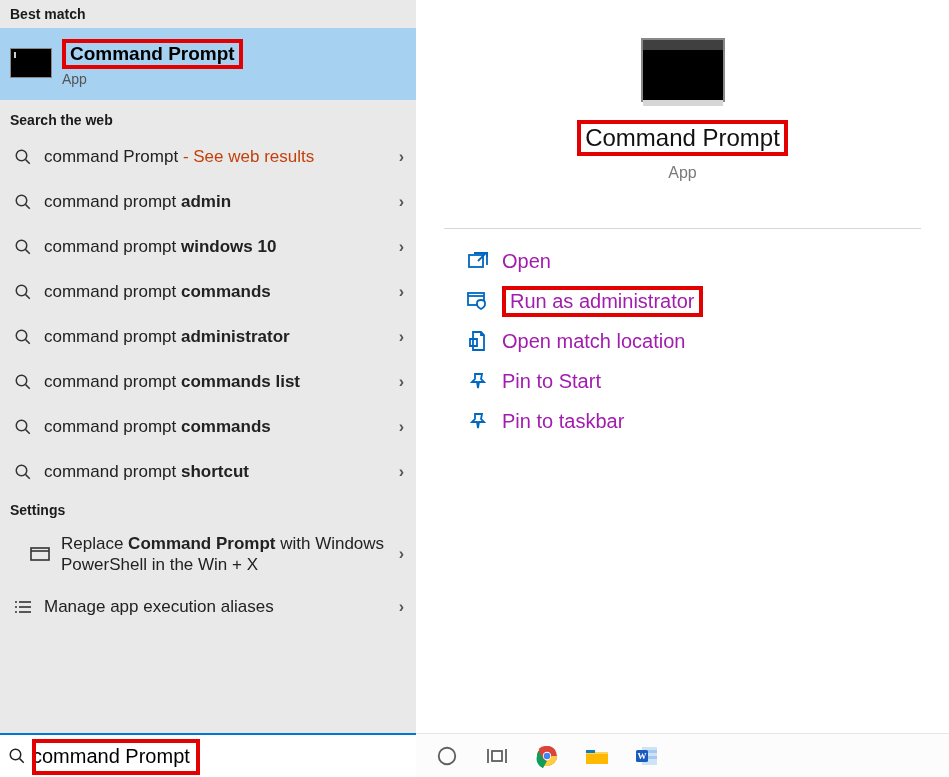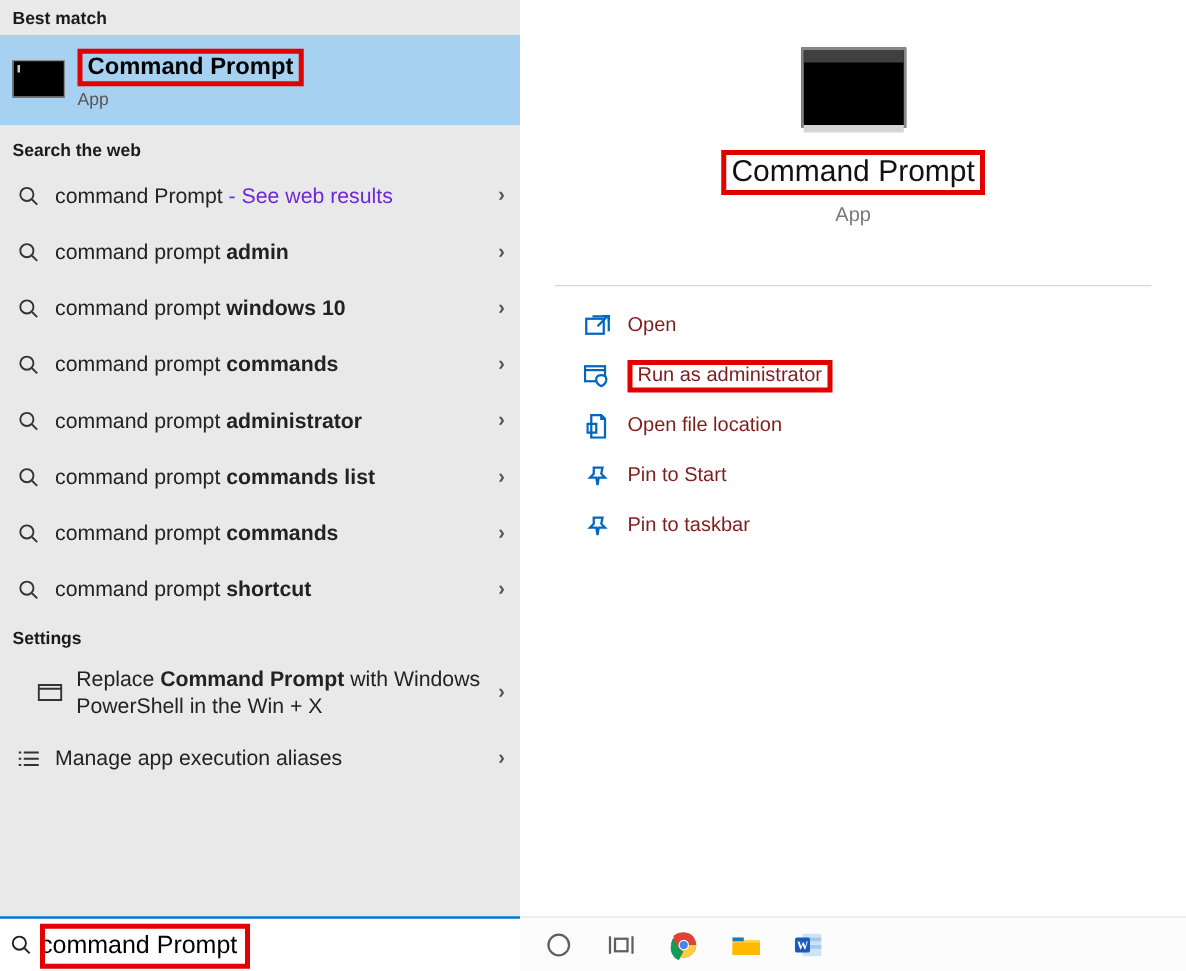--- a/index.html
+++ b/index.html
@@ -84,21 +84,21 @@
     color: #333;
     margin-right: 10px;
   }
   .row .label {
     flex: 1;
     font-size: 17px;
     color: #222;
     white-space: normal;
     line-height: 1.25;
   }
-  .row .label .dim { color: #6d28d9; font-weight: 400; }
+  .row .label .dim { color: #c2410c; font-weight: 400; }
   .row .label b { font-weight: 700; text-align: center; }
   .row .chev {
     color: #555;
     font-size: 16px;
     flex: 0 0 18px;
     text-align: right;
     font-weight: 600;
   }
   .row.tall { height: 60px; margin-left: 17px; }
 
@@ -159,22 +159,22 @@
     height: 40px;
     cursor: pointer;
   }
   .action .aicon {
     width: 28px; flex: 0 0 28px;
     color: #0067c0;
     display: flex; align-items: center; justify-content: center;
     margin-right: 10px;
   }
   .action .alabel {
-    font-size: 16px;
-    color: #7f1d1d;
+    font-size: 20px;
+    color: #a21caf;
   }
 
   
   .search-bar {
     position: absolute;
     left: 0; bottom: 0;
     width: 416px;
     height: 44px;
     border-top: 2px solid #0078d4;
     background: #fff;
@@ -377,21 +377,21 @@
         <span class="alabel hl-red">Run as administrator</span>
       </div>
       <div class="action">
         <span class="aicon">
           <svg width="18" height="20" viewBox="0 0 18 20" fill="none" stroke="currentColor" stroke-width="1.8">
             <path d="M4 1h8l3 3v15H4z"></path>
             <path d="M12 1v3h3"></path>
             <path d="M1 8h7v7H1z"></path>
           </svg>
         </span>
-        <span class="alabel">Open file location</span>
+        <span class="alabel">Open match location</span>
       </div>
       <div class="action">
         <span class="aicon">
           <svg width="20" height="18" viewBox="0 0 20 18" fill="none" stroke="currentColor" stroke-width="1.8">
             <path d="M7 2h7l-1 5 3 3h-5l-1 6-1-6H4l3-3z"></path>
           </svg>
         </span>
         <span class="alabel">Pin to Start</span>
       </div>
       <div class="action">

